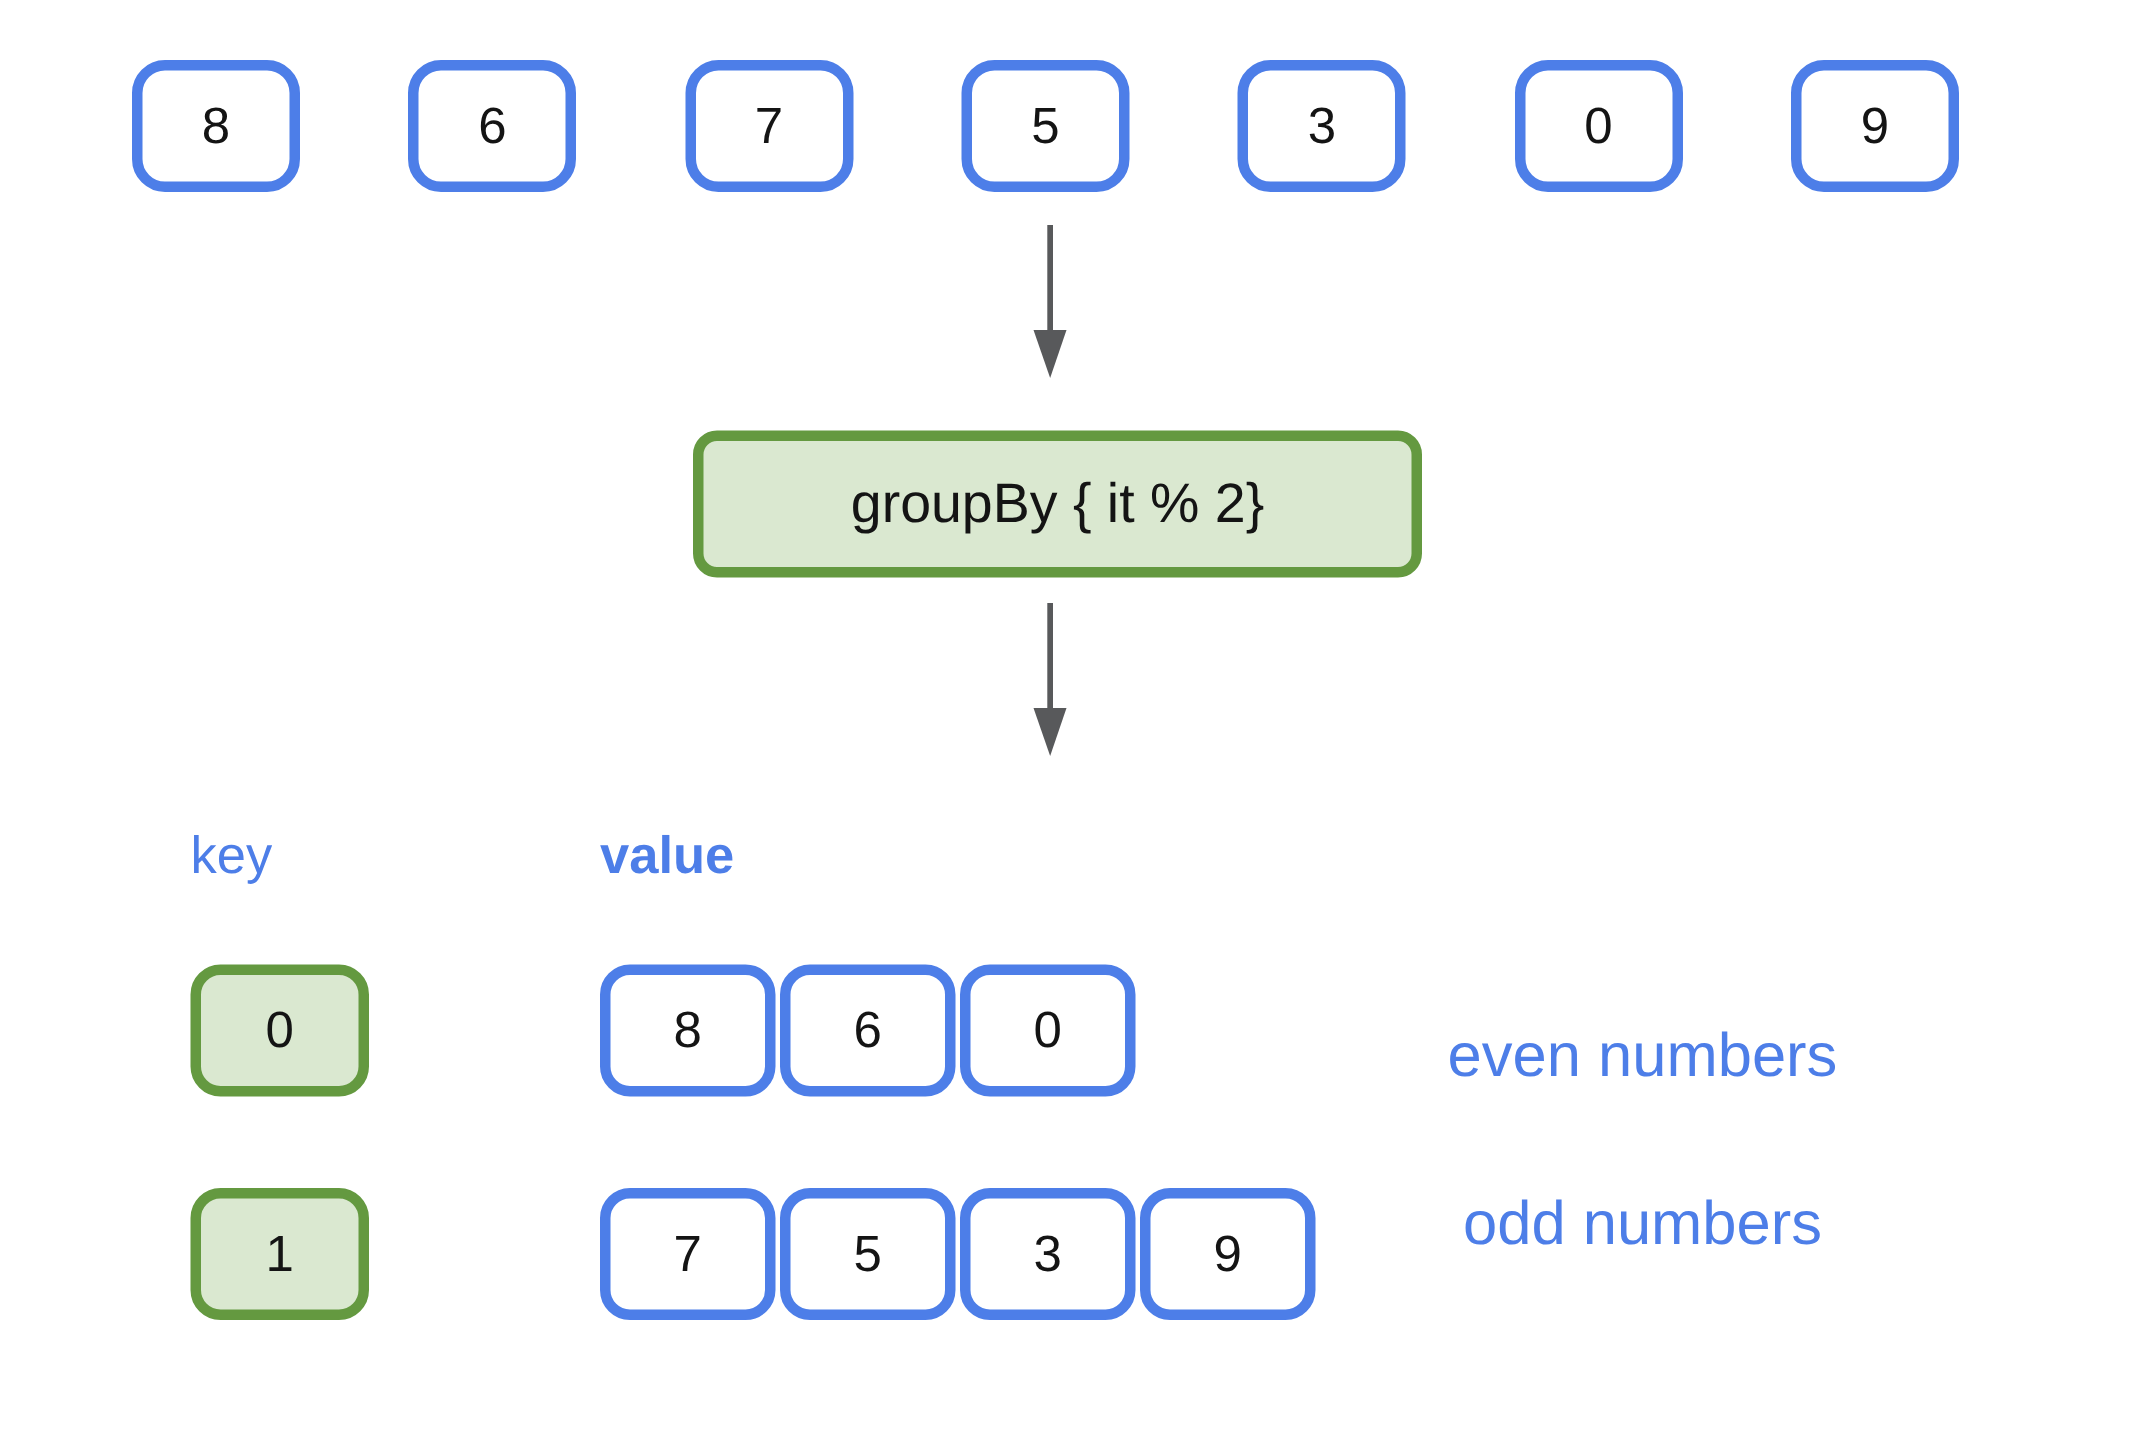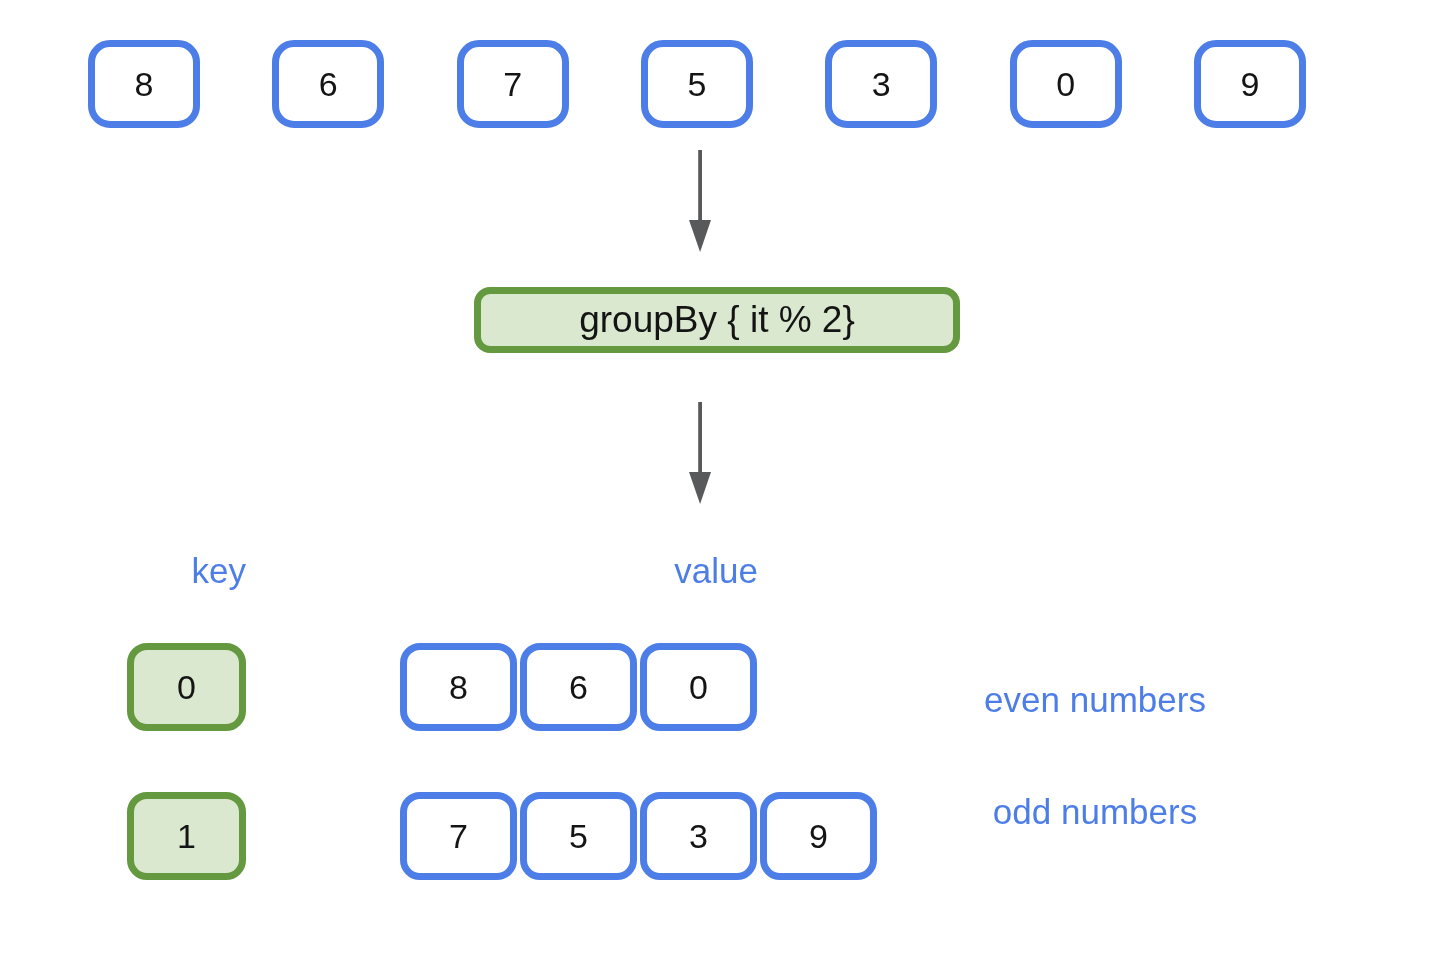--- a/index.html
+++ b/index.html
@@ -42,50 +42,50 @@
   }
 
   .input-row {
     left: 88px; top: 40px; width: 1218px; height: 88px;
     display: flex;
     justify-content: space-between;
   }
   .input-row .blue-box { width: 112px; height: 88px; }
 
   .groupby-box {
-    left: 462px; top: 287px; width: 486px; height: 66px;
+    left: 462px; top: 287px; width: 486px; height: 98px;
     border: 7px solid var(--green);
     border-radius: 16px;
     background: var(--green-fill);
     display: flex; align-items: center; justify-content: center;
-    font-size: 37px; font-weight: 500; color: var(--ink); margin-left: 12px;
+    font-size: 37px; font-weight: 500; color: var(--ink);
   }
 
   .arrow { width: 30px; height: 102px; }
   .arrow-1 { left: 685px; top: 150px; }
   .arrow-2 { left: 685px; top: 402px; }
 
   .col-header {
     font-size: 35px; font-weight: 500; color: var(--blue);
-    text-align: right;
+    text-align: left;
   }
   .key-header { left: 127px; top: 551px; width: 119px; }
-  .value-header { left: 400px; top: 551px; width: 358px; }
+  .value-header { left: 400px; top: 551px; width: 358px; font-weight: bold; }
 
   .key-box { width: 119px; height: 88px; }
   .key-0 { left: 127px; top: 643px; }
   .key-1 { left: 127px; top: 792px; }
 
   .value-row { display: flex; gap: 3px; }
   .value-row .blue-box { width: 117px; height: 88px; border-radius: 20px; }
   .values-0 { left: 400px; top: 643px; }
   .values-1 { left: 400px; top: 792px; }
 
   .annotation {
-    font-size: 35px; color: var(--blue);
+    font-size: 41px; color: var(--blue);
     width: 330px; text-align: center;
   }
   .annotation-0 { left: 930px; top: 680px; }
   .annotation-1 { left: 930px; top: 792px; }
 </style>
 </head>
 <body>
 
 <div class="abs input-row">
   <div class="box blue-box">8</div>

